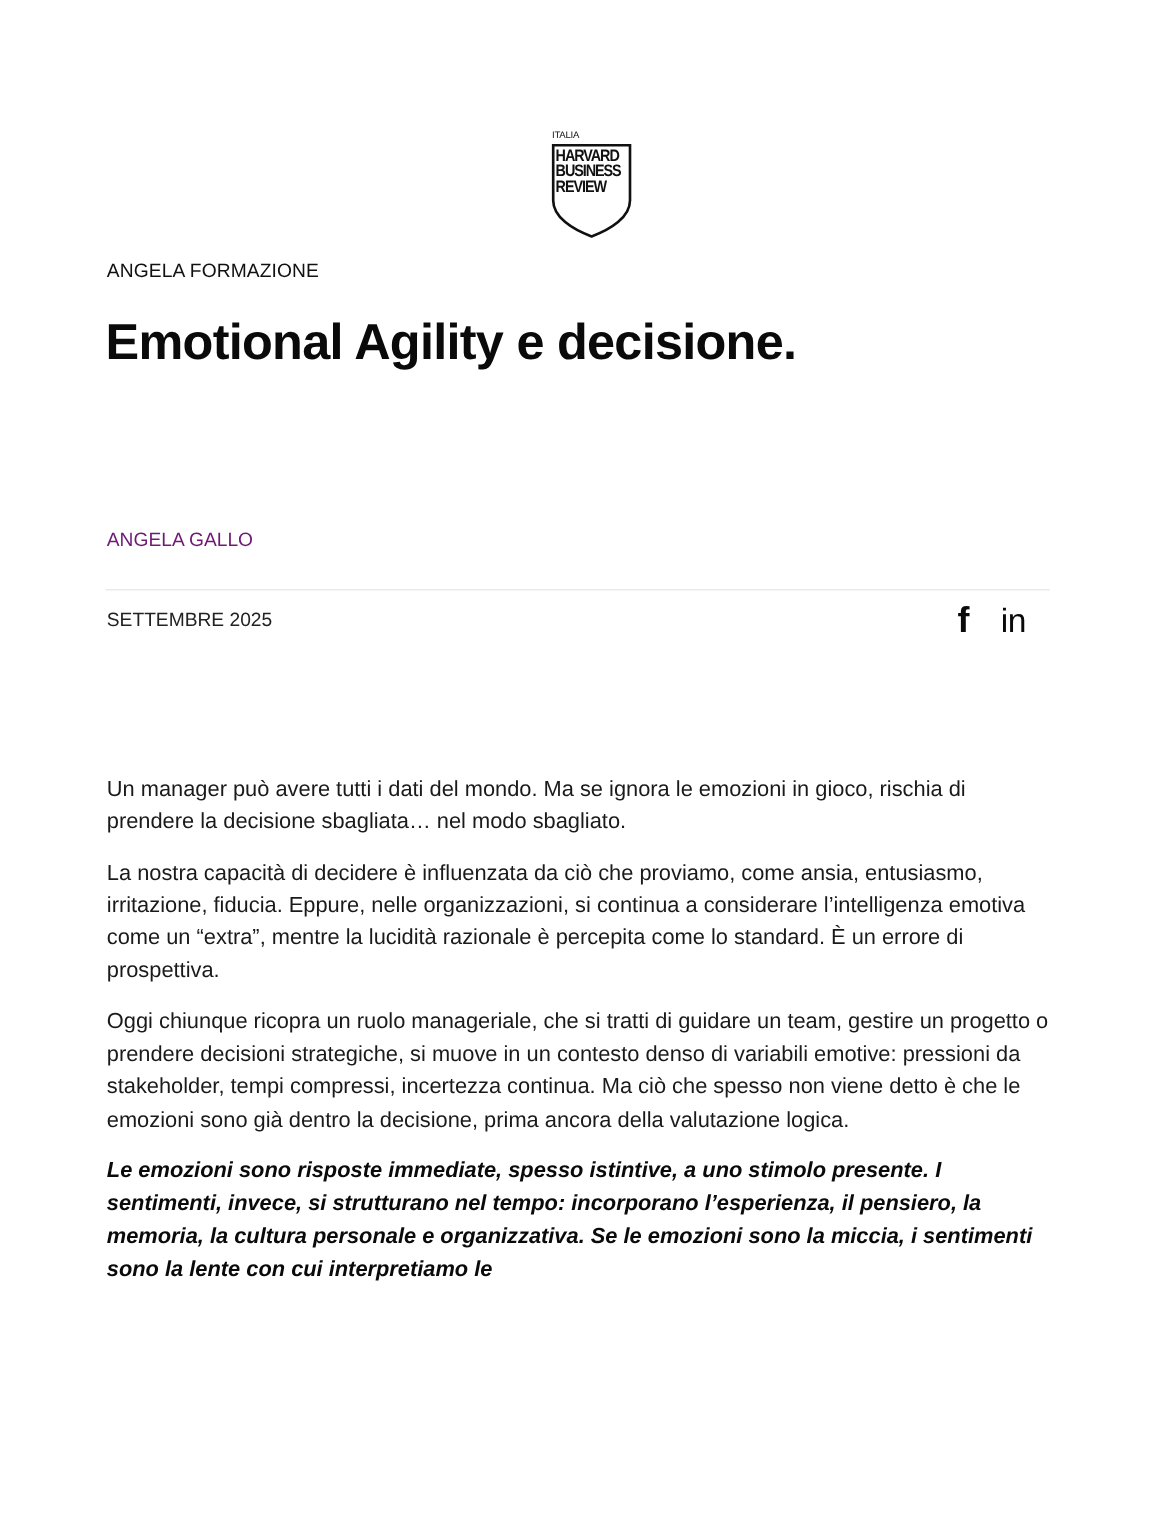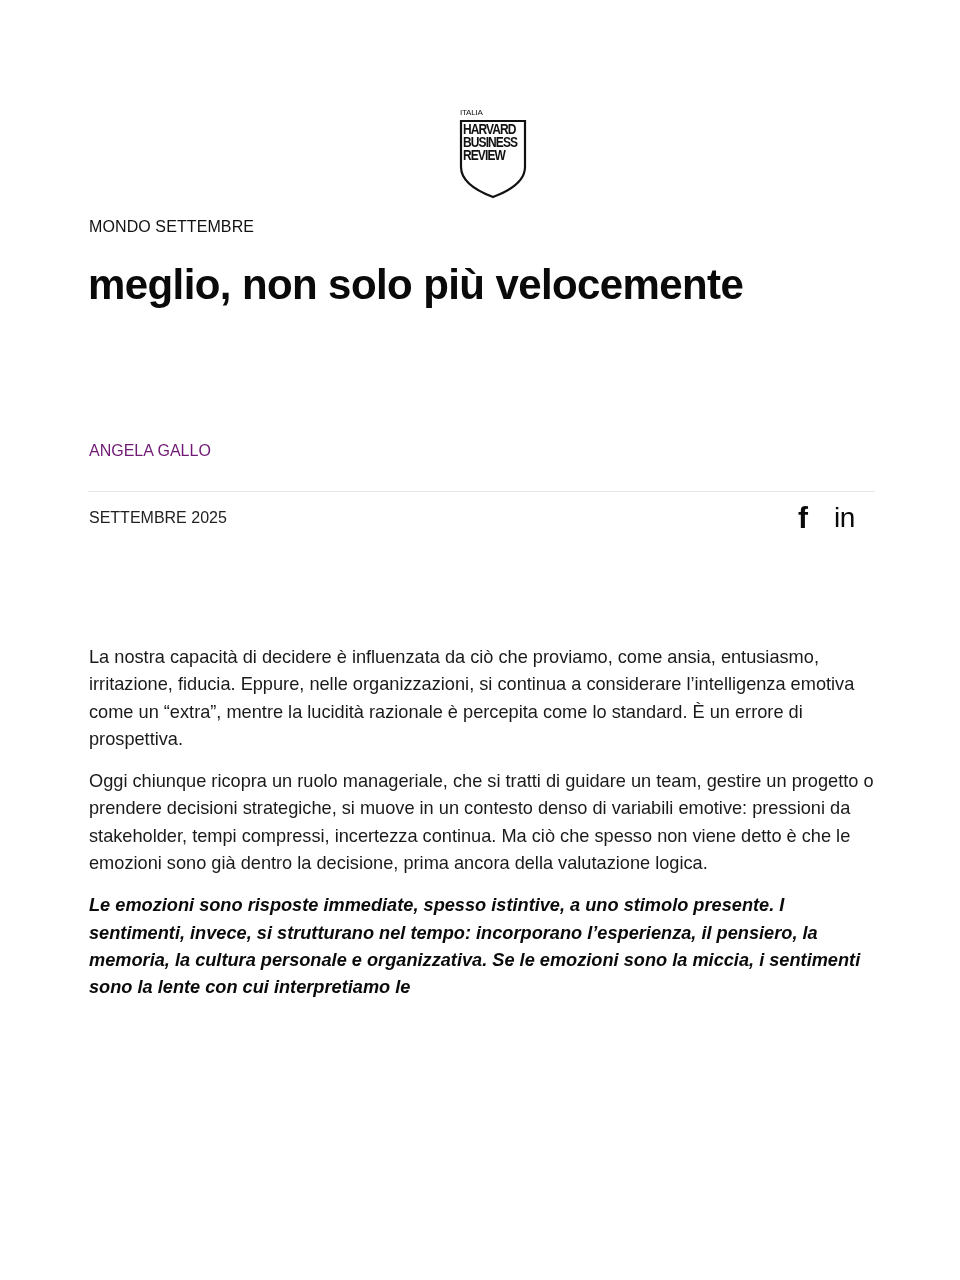--- a/index.html
+++ b/index.html
@@ -150,40 +150,41 @@
     <svg class="logo-shield" width="68" height="80" viewBox="0 0 68 80">
       <path d="M2 2 H66 V48 C66 62 50 72 34 78 C18 72 2 62 2 48 Z" fill="#ffffff" stroke="#111111" stroke-width="2.2"></path>
     </svg>
     <div class="logo-text">
       <span>HARVARD</span>
       <span>BUSINESS</span>
       <span>REVIEW</span>
     </div>
   </div>
 
-  <div class="category">MONDO SETTEMBRE</div>
+  <div class="category">ANGELA FORMAZIONE</div>
 
   <h1 class="title">
-    <span>meglio, non solo più velocemente</span>
+    <span>Emotional Agility e decisione.</span>
   </h1>
 
   <div class="author">ANGELA GALLO</div>
 
   <div class="divider"></div>
 
   <div class="date">SETTEMBRE 2025</div>
 
   <div class="share">
     <a>
       <span class="fb-icon">f</span>
     </a>
     <a>
       <span class="li-icon">in</span>
     </a>
   </div>
 
   <div class="body">
+    <p>Un manager può avere tutti i dati del mondo. Ma se ignora le emozioni in gioco, rischia di prendere la decisione sbagliata… nel modo sbagliato.</p>
     <p>La nostra capacità di decidere è influenzata da ciò che proviamo, come ansia, entusiasmo, irritazione, fiducia. Eppure, nelle organizzazioni, si continua a considerare l’intelligenza emotiva come un “extra”, mentre la lucidità razionale è percepita come lo standard. È un errore di prospettiva.</p>
     <p>Oggi chiunque ricopra un ruolo manageriale, che si tratti di guidare un team, gestire un progetto o prendere decisioni strategiche, si muove in un contesto denso di variabili emotive: pressioni da stakeholder, tempi compressi, incertezza continua. Ma ciò che spesso non viene detto è che le emozioni sono già dentro la decisione, prima ancora della valutazione logica.</p>
     <p class="bold">Le emozioni sono risposte immediate, spesso istintive, a uno stimolo presente. I sentimenti, invece, si strutturano nel tempo: incorporano l’esperienza, il pensiero, la memoria, la cultura personale e organizzativa. Se le emozioni sono la miccia, i sentimenti sono la lente con cui interpretiamo le</p>
   </div>
 
 </div>
 
 </body></html>

